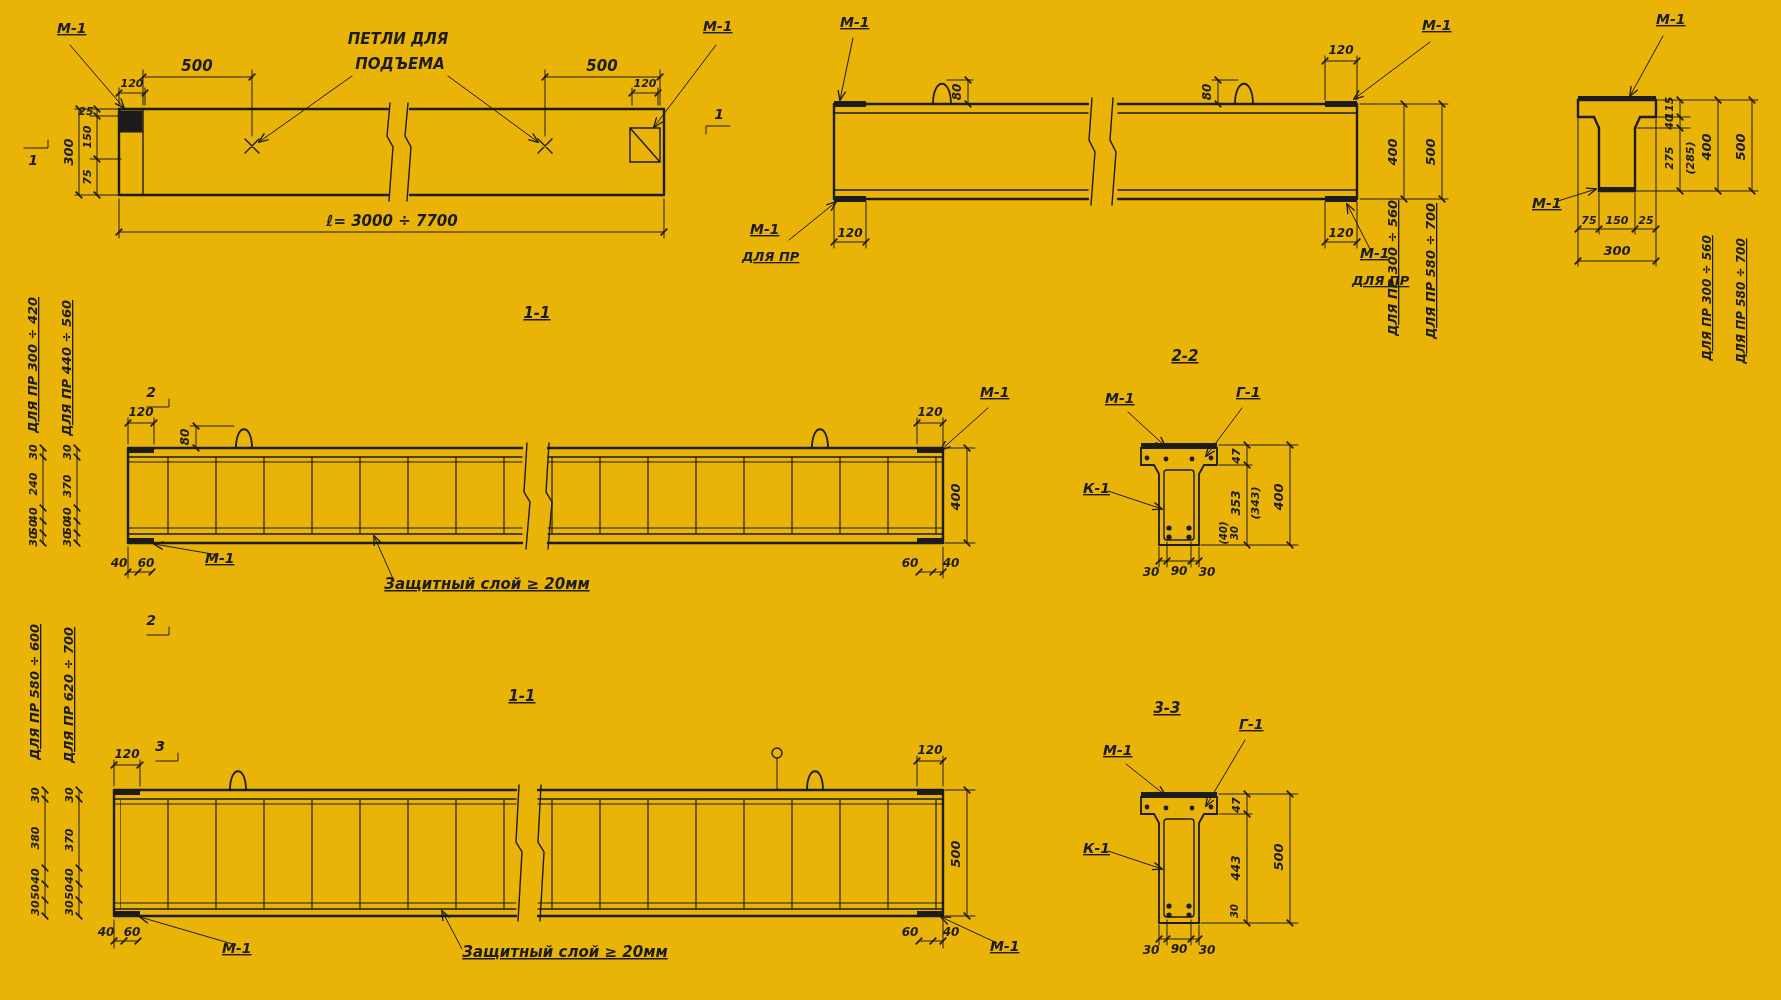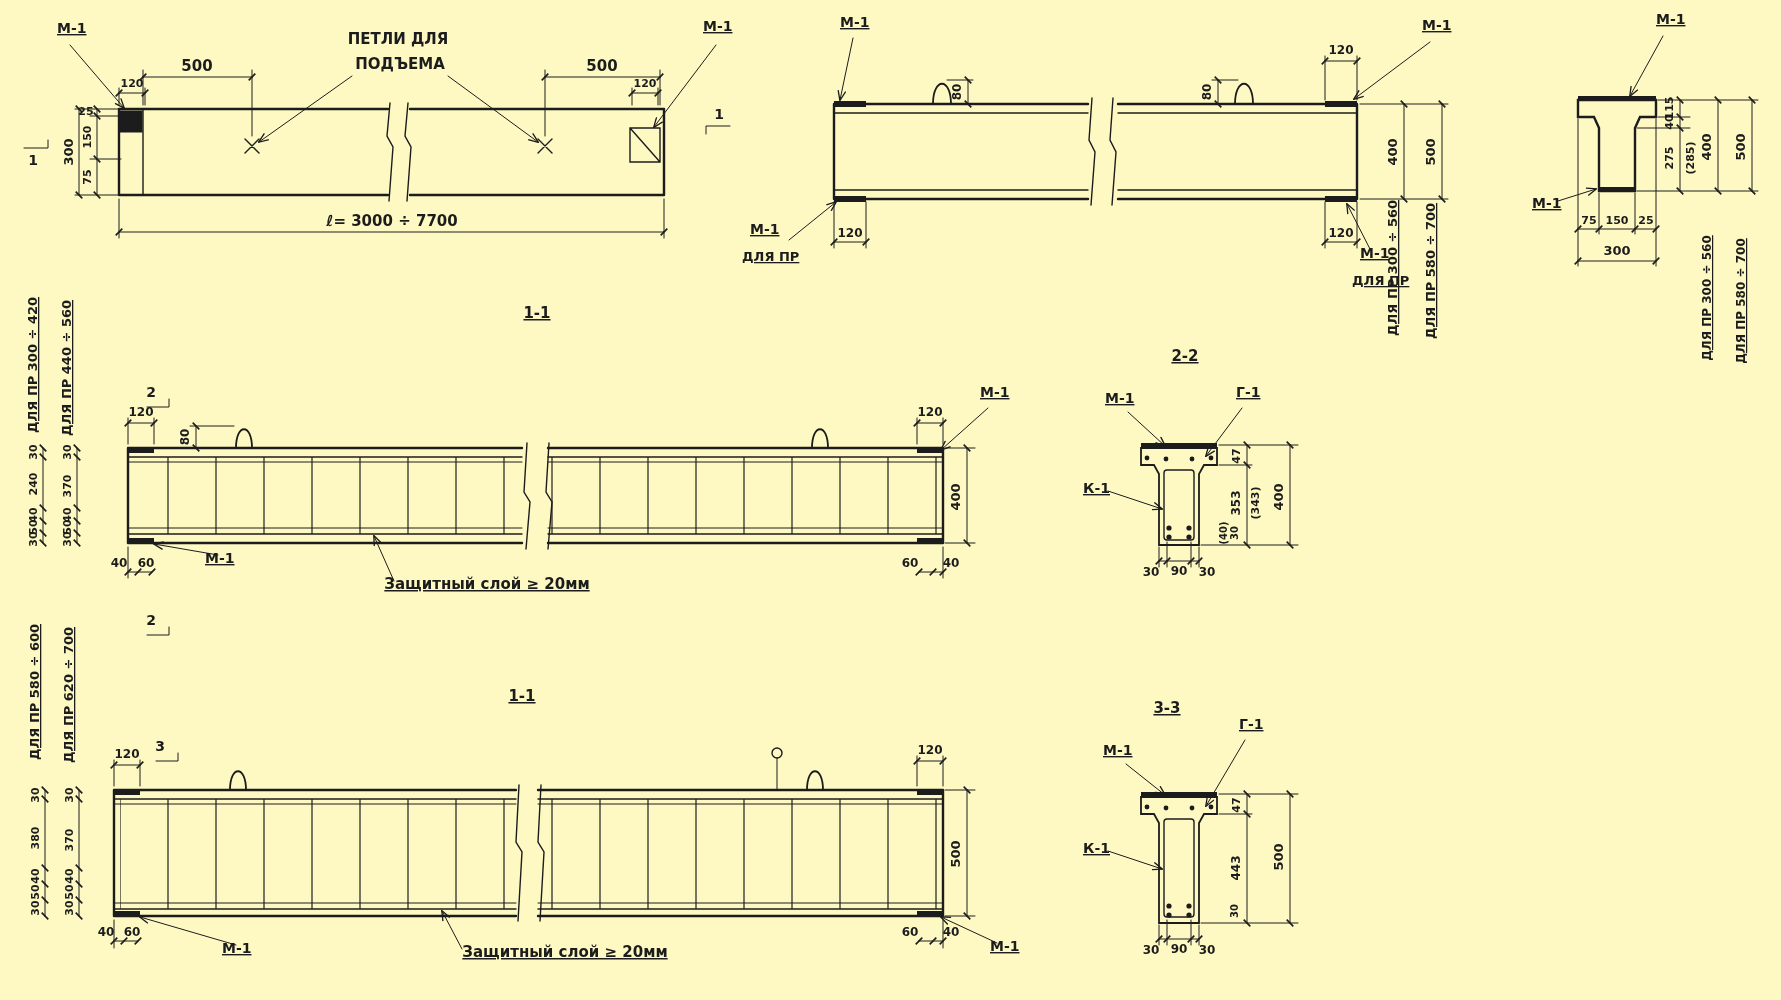--- a/index.html
+++ b/index.html
@@ -1,16 +1,16 @@
 <!DOCTYPE html>
 <html><head>
 <meta charset="utf-8">
 <style>
   html,body { margin:0; padding:0; background:#f8f6f1; }
-  .sheet { position:relative; width:1781px; height:1000px; background:#fef9c3; overflow:hidden; }
+  .sheet { position:relative; width:1781px; height:1000px; background:#eab308; overflow:hidden;font-style:italic; }
   svg { display:block; }
   text { font-family:"DejaVu Sans", sans-serif; fill:#1c1c1c; font-weight:bold; }
   .t15 { font-size:15px; } .t14 { font-size:14px; } .t13 { font-size:13px; }
   .t12 { font-size:12px; } .t11 { font-size:11px; } .t10 { font-size:10px; }
   .ul  { text-decoration:underline; }
   .o   { stroke:#1c1c1c; stroke-width:1.8; fill:none; stroke-linecap:round; }
   .o2  { stroke:#1c1c1c; stroke-width:2.4; fill:none; stroke-linecap:round; }
   .m   { stroke:#1c1c1c; stroke-width:1.4; fill:none; stroke-linecap:round; }
   .d   { stroke:#1c1c1c; stroke-width:1;   fill:none; stroke-linecap:round; }
   .blk { fill:#1c1c1c; stroke:none; }

